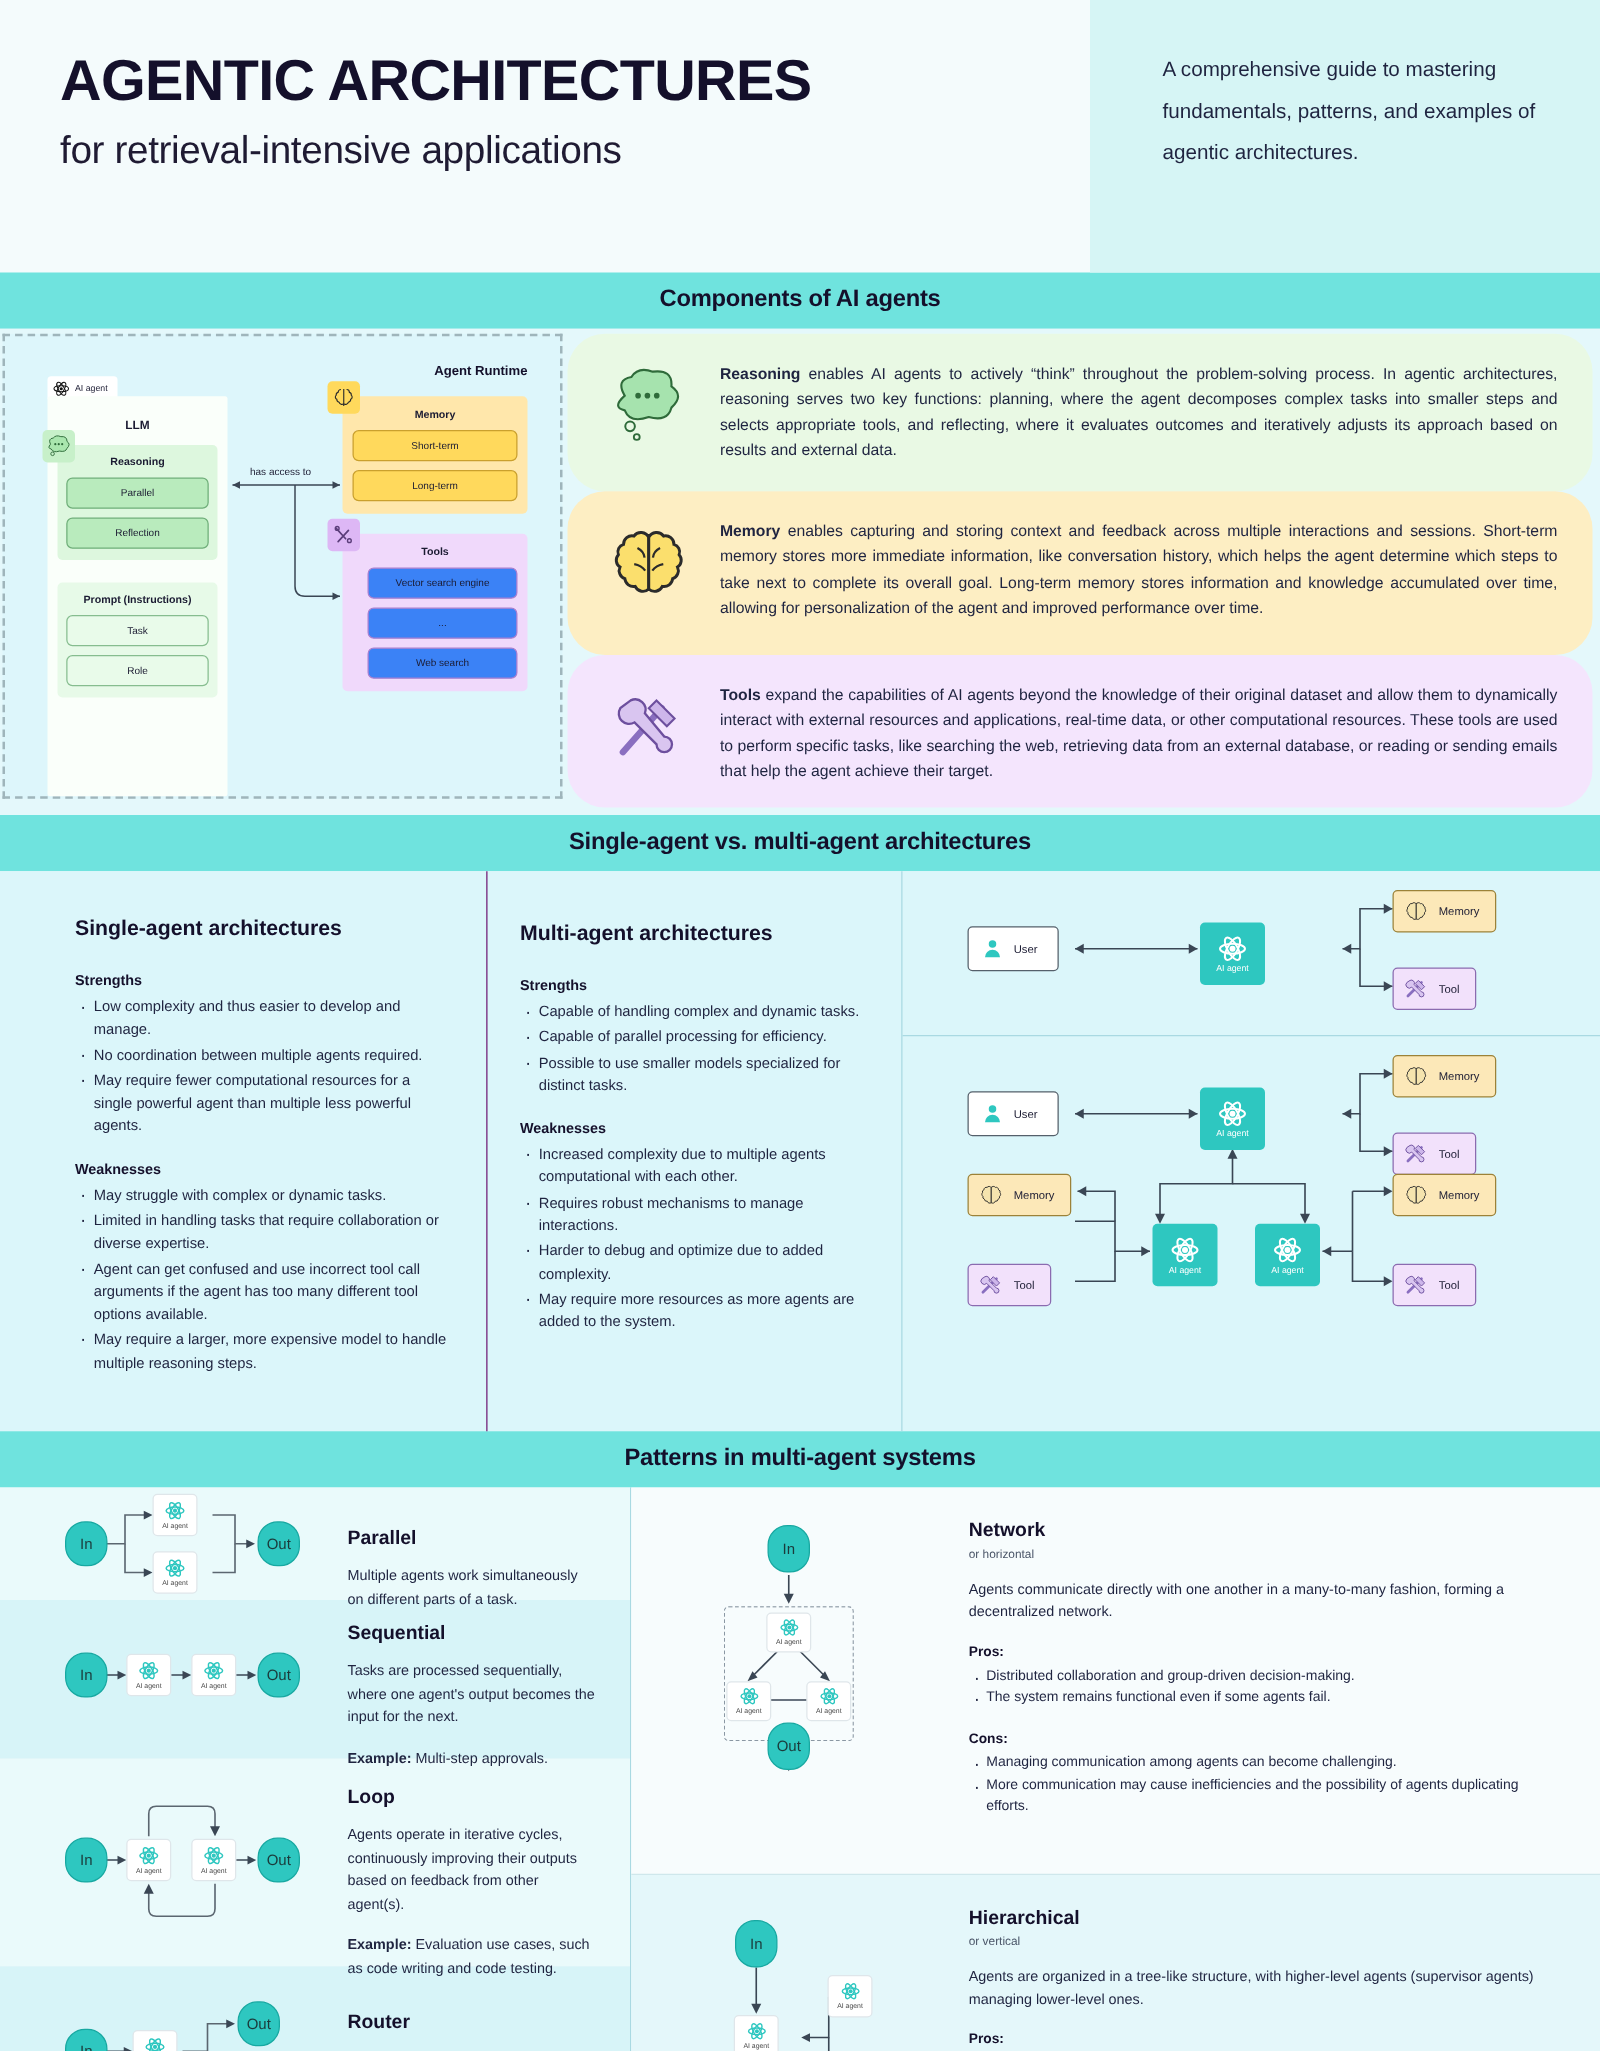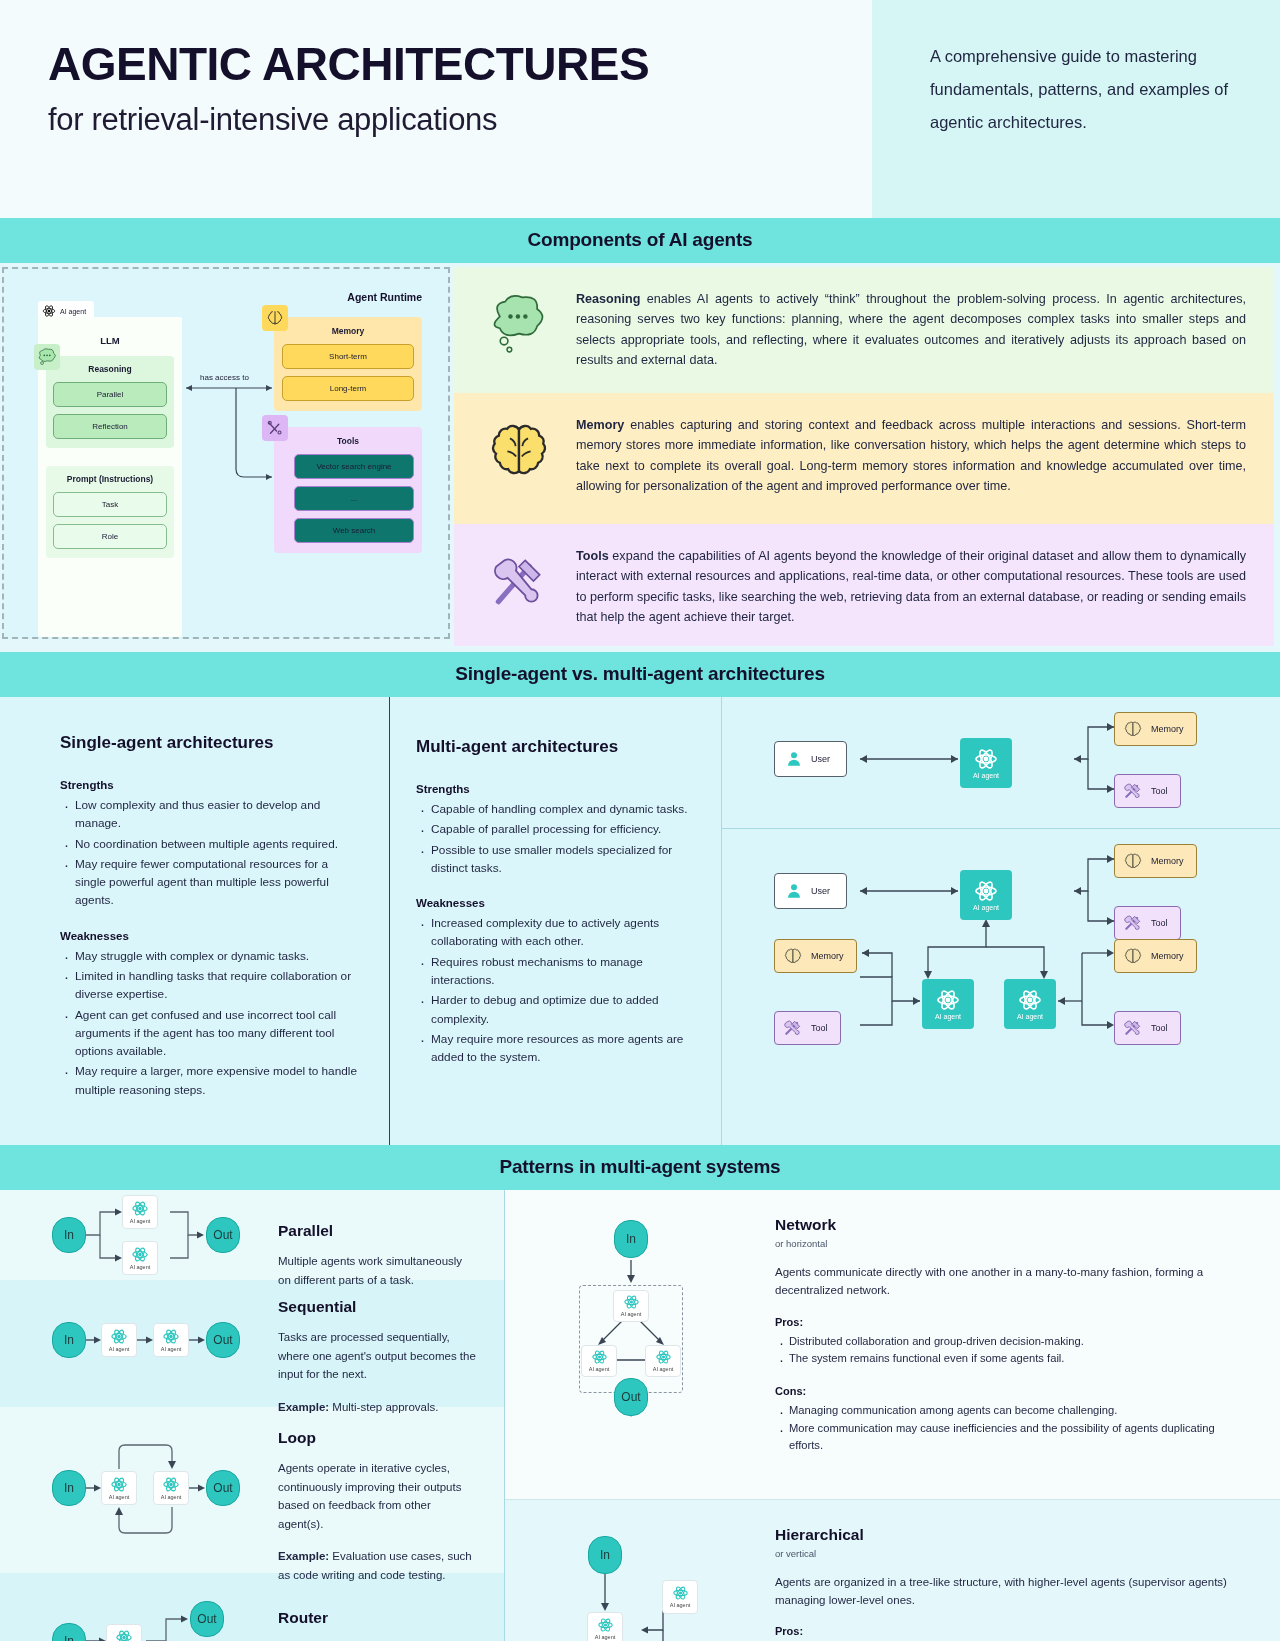--- a/index.html
+++ b/index.html
@@ -77,36 +77,36 @@
 
   .right-col { position: absolute; left: 270px; top: 48px; width: 148px; }
   .mem-group {
     background: #ffe7ab; border-radius: 4px; padding: 9px 8px 10px; position: relative;
   }
   .tool-group {
     background: #f0d9fb; border-radius: 4px; padding: 9px 8px 10px;
     margin-top: 16px; position: relative;
   }
   .chip.mem { background: #ffd95c; border-color: #caa02d; }
-  .chip.tool { background: #0f766e; border-color: #a87fd0; margin-left: 12px; }
+  .chip.tool { background: #3b82f6; border-color: #a87fd0; margin-left: 12px; }
   .corner-icon {
     position: absolute; left: -12px; top: -12px; width: 26px; height: 26px;
     border-radius: 4px; display: flex; align-items: center; justify-content: center;
     font-size: 13px;
   }
   .corner-icon.green { background: #c7f0c9; }
   .corner-icon.yellow { background: #ffd95c; }
   .corner-icon.purple { background: #ddb7f5; }
   .has-access {
     position: absolute; left: 196px; top: 104px;
     font-size: 8px; color: #1b1b32;
   }
 
   .cards { flex: 1; display: flex; flex-direction: column; margin: 4px 6px 6px 4px; }
-  .comp-card { display: flex; align-items: flex-start; gap: 22px; padding: 22px 28px 22px 30px; }
+  .comp-card { display: flex; align-items: flex-start; gap: 22px; padding: 22px 28px 22px 30px; border-radius: 30px; }
   .comp-card.reason { background: #e9f9e4; height: 126px; }
   .comp-card.memory { background: #fdeec3; height: 131px; }
   .comp-card.tools  { background: #f4e5fd; height: 122px; }
   .comp-icon { flex: 0 0 70px; display: flex; align-items: center; justify-content: center; padding-top: 4px; }
   .comp-text { font-size: 12.6px; line-height: 1.62; text-align: justify; color: #1f2440; }
   .comp-text b { font-weight: 700; }
 
   
   .sv-wrap { display: flex; background: #dbf6fa; }
   .sv-col { padding: 36px 30px 26px 60px; }
@@ -344,21 +344,21 @@
     <div class="sv-col multi">
       <div class="sv-h">Multi-agent architectures</div>
       <div class="sv-sub">Strengths</div>
       <ul class="sv-list">
         <li>Capable of handling complex and dynamic tasks.</li>
         <li>Capable of parallel processing for efficiency.</li>
         <li>Possible to use smaller models specialized for distinct tasks.</li>
       </ul>
       <div class="sv-sub">Weaknesses</div>
       <ul class="sv-list">
-        <li>Increased complexity due to actively agents collaborating with each other.</li>
+        <li>Increased complexity due to multiple agents computational with each other.</li>
         <li>Requires robust mechanisms to manage interactions.</li>
         <li>Harder to debug and optimize due to added complexity.</li>
         <li>May require more resources as more agents are added to the system.</li>
       </ul>
     </div>
 
     <div class="sv-diagrams">
 
       <div class="sv-diagram top">
         <svg style="position:absolute;left:0;top:0;" width="560" height="132">

